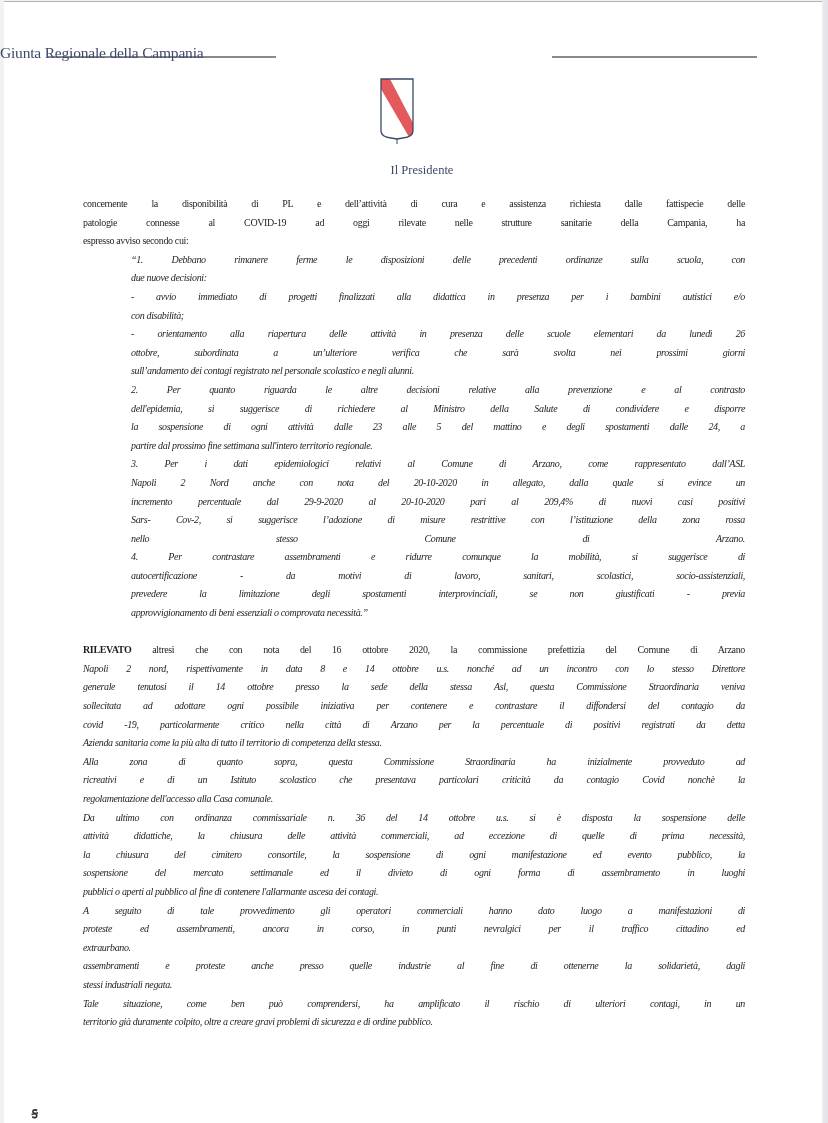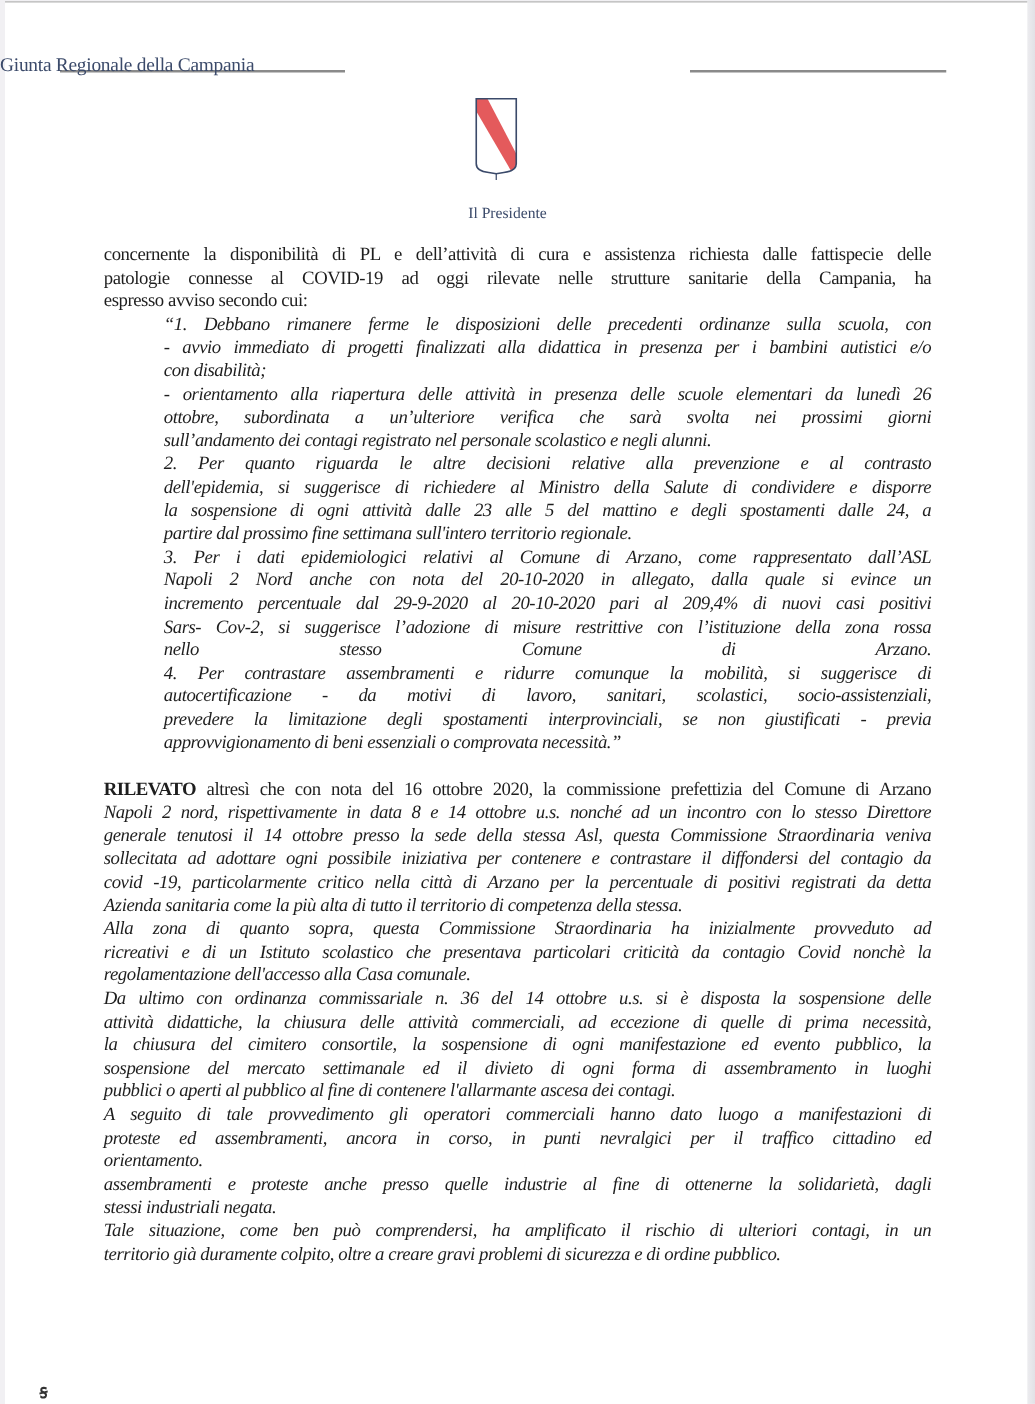--- a/index.html
+++ b/index.html
@@ -20,26 +20,26 @@
   }
   .header-rule {
     position: absolute; top: 56px; height: 2px; background: #8a8a8a;
   }
   .header-title {
     position: absolute; left: 0; width: 828px; top: 44px; 
     font-size: 15.5px; color: #3b4a6a; letter-spacing: -0.2px;
   }
   .crest { position: absolute; left: 379px; top: 77px; width: 36px; height: 69px; }
   .president {
-    position: absolute; left: 0; width: 812px; top: 163px; text-align: center;
+    position: absolute; left: 16px; width: 812px; top: 163px; text-align: center;
     font-size: 12.5px; color: #3b4a6a;
   }
   .body-text {
     position: absolute; left: 83px; width: 662px; top: 195px;
-    font-size: 15px; line-height: 18.6px; letter-spacing: -0.35px;
+    font-size: 10px; line-height: 18.6px; letter-spacing: -0.35px;
   }
   .line { display: block; white-space: nowrap; }
   .just { text-align: justify; text-align-last: justify; white-space: normal; }
   .indent { padding-left: 48px; font-style: italic; }
   .it { font-style: italic; }
   .spacer { height: 18.6px; }
   .bold { font-weight: bold; }
   .footer-mark {
     position: absolute; left: 31px; top: 1101px;
     font-size: 16px; font-weight: bold; color: #333;
@@ -69,20 +69,21 @@
   <path d="M18 62 V67" stroke="#3b4a6a" stroke-width="1"></path>
 </svg>
 <div class="president">Il Presidente</div>
 
 <div class="body-text">
   <span class="line just">concernente la disponibilità di PL e dell’attività di cura e assistenza richiesta dalle fattispecie delle</span>
   <span class="line just">patologie connesse al COVID-19 ad oggi  rilevate nelle strutture sanitarie della Campania,  ha</span>
   <span class="line">espresso avviso secondo cui:</span>
 
   <span class="line just indent">“1. Debbano rimanere ferme le disposizioni delle precedenti ordinanze sulla scuola, con</span>
+  <span class="line indent">due nuove decisioni:</span>
   <span class="line just indent">- avvio immediato di progetti finalizzati alla didattica in presenza per i bambini autistici e/o</span>
   <span class="line indent">con disabilità;</span>
   <span class="line just indent">- orientamento alla riapertura delle attività in presenza delle scuole elementari da lunedì 26</span>
   <span class="line just indent">ottobre, subordinata a un’ulteriore verifica che sarà svolta nei prossimi giorni</span>
   <span class="line indent">sull’andamento dei contagi registrato nel personale scolastico e negli alunni.</span>
   <span class="line just indent">2.    Per quanto riguarda le altre decisioni relative alla prevenzione e al contrasto</span>
   <span class="line just indent">dell'epidemia, si suggerisce di richiedere al Ministro della Salute di condividere e disporre</span>
   <span class="line just indent">la sospensione di ogni attività dalle 23 alle 5 del mattino e degli spostamenti dalle 24, a</span>
   <span class="line indent">partire dal prossimo fine settimana  sull'intero territorio regionale.</span>
   <span class="line just indent">3.    Per i dati epidemiologici relativi al Comune di Arzano, come rappresentato dall’ASL</span>
@@ -106,20 +107,20 @@
   <span class="line just it">Alla zona  di quanto sopra, questa Commissione Straordinaria ha inizialmente provveduto ad</span>
   <span class="line just it">ricreativi e di un Istituto scolastico che presentava particolari criticità da contagio Covid nonchè la</span>
   <span class="line it">regolamentazione dell'accesso alla Casa comunale.</span>
   <span class="line just it">Da ultimo con  ordinanza commissariale n. 36 del 14 ottobre u.s. si è disposta la sospensione delle</span>
   <span class="line just it">attività didattiche, la chiusura delle attività  commerciali, ad eccezione di quelle di prima necessità,</span>
   <span class="line just it">la chiusura del cimitero consortile, la sospensione di ogni manifestazione ed evento pubblico, la</span>
   <span class="line just it">sospensione del mercato settimanale ed il divieto di ogni forma di assembramento in luoghi</span>
   <span class="line it">pubblici o  aperti al pubblico al fine di contenere l'allarmante ascesa dei contagi.</span>
   <span class="line just it">A seguito di tale provvedimento gli operatori commerciali hanno dato luogo a manifestazioni di</span>
   <span class="line just it">proteste ed assembramenti, ancora in corso, in punti nevralgici per il traffico cittadino ed</span>
-  <span class="line it">orientamento.</span>
+  <span class="line it">extraurbano.</span>
   <span class="line just it">assembramenti e proteste anche presso quelle industrie al fine di ottenerne la solidarietà, dagli</span>
   <span class="line it">stessi industriali negata.</span>
   <span class="line just it">Tale situazione, come ben può comprendersi, ha amplificato il rischio  di ulteriori contagi, in un</span>
   <span class="line it">territorio già duramente colpito, oltre a creare gravi problemi di sicurezza e di ordine pubblico.</span>
 </div>
 
 <div class="footer-mark">ꞩ</div>
 
 </body></html>

